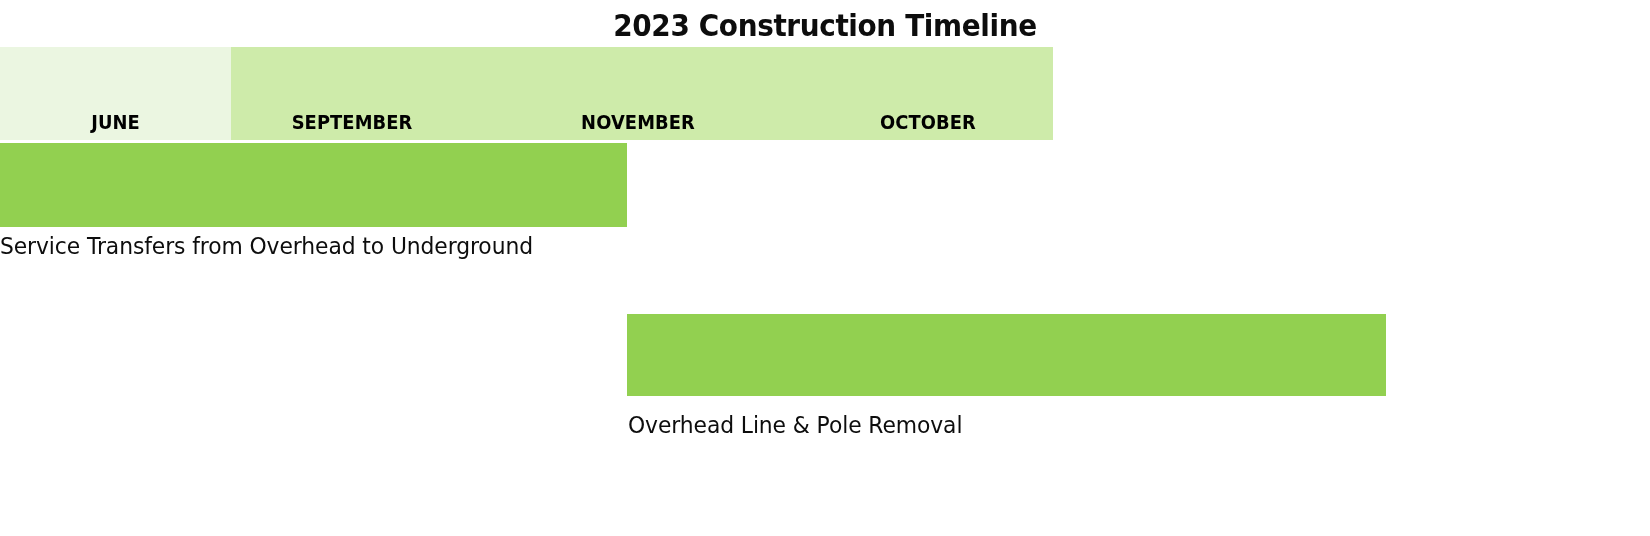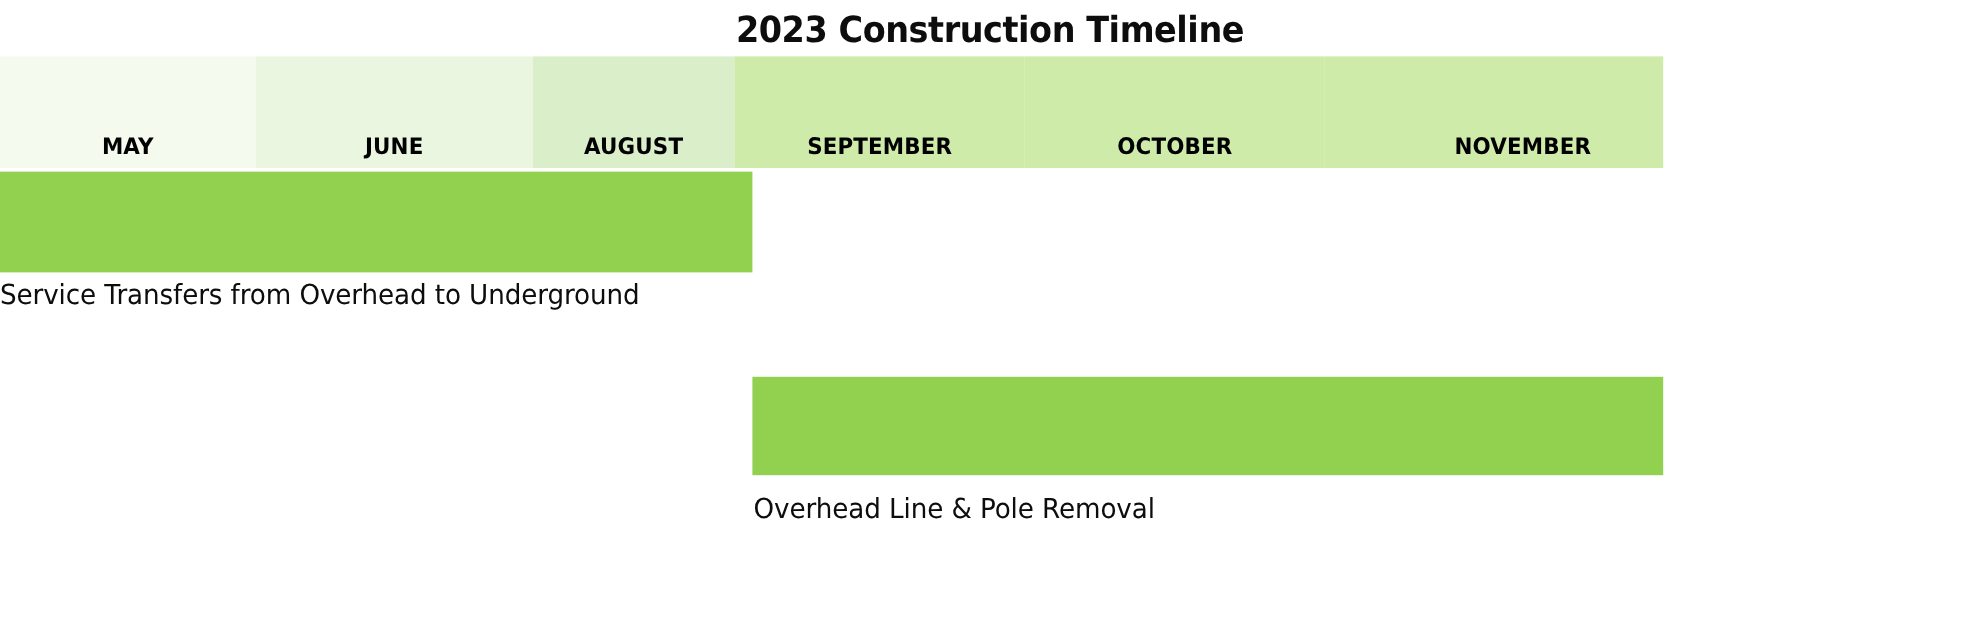--- a/index.html
+++ b/index.html
@@ -87,37 +87,31 @@
   }
 </style>
 </head>
 <body>
 
 <div id="timeline-page">
 
   <div id="chart-title">2023 Construction Timeline</div>
 
   <div id="month-header">
-    <div class="month-cell" style="width: 213px; flex: 0 0 213px; background: rgb(244, 250, 238);">
-      <span class="month-label">MAY</span>
-    </div>
     <div class="month-cell" style="width: 231px; flex: 0 0 231px; background: rgb(235, 246, 225);">
       <span class="month-label">JUNE</span>
-    </div>
-    <div class="month-cell" style="width: 168px; flex: 0 0 168px; background: rgb(218, 238, 201);">
-      <span class="month-label">AUGUST</span>
     </div>
     <div class="month-cell" style="width: 242px; flex: 0 0 242px; background: rgb(206, 235, 170);">
       <span class="month-label">SEPTEMBER</span>
     </div>
+    <div class="month-cell" style="width: 330px; flex: 0 0 330px; background: rgb(206, 235, 170);">
+      <span class="month-label">NOVEMBER</span>
+    </div>
     <div class="month-cell" style="width: 250px; flex: 0 0 250px; background: rgb(206, 235, 170);">
       <span class="month-label">OCTOBER</span>
-    </div>
-    <div class="month-cell" style="width: 330px; flex: 0 0 330px; background: rgb(206, 235, 170);">
-      <span class="month-label">NOVEMBER</span>
     </div>
   </div>
 
   <div class="task-bar" id="task-bar-0" style="left: 0px; top: 143px; width: 627px; height: 84px; background: rgb(146, 208, 80);"></div>
   <div class="task-label" id="task-label-0" style="left: 0px; top: 233px;">Service Transfers from Overhead to Underground</div>
 
   <div class="task-bar" id="task-bar-1" style="left: 627px; top: 314px; width: 1023px; height: 82px; background: rgb(146, 208, 80);"></div>
   <div class="task-label" id="task-label-1" style="left: 628px; top: 412px;">Overhead Line &amp; Pole Removal</div>
 
 </div>

